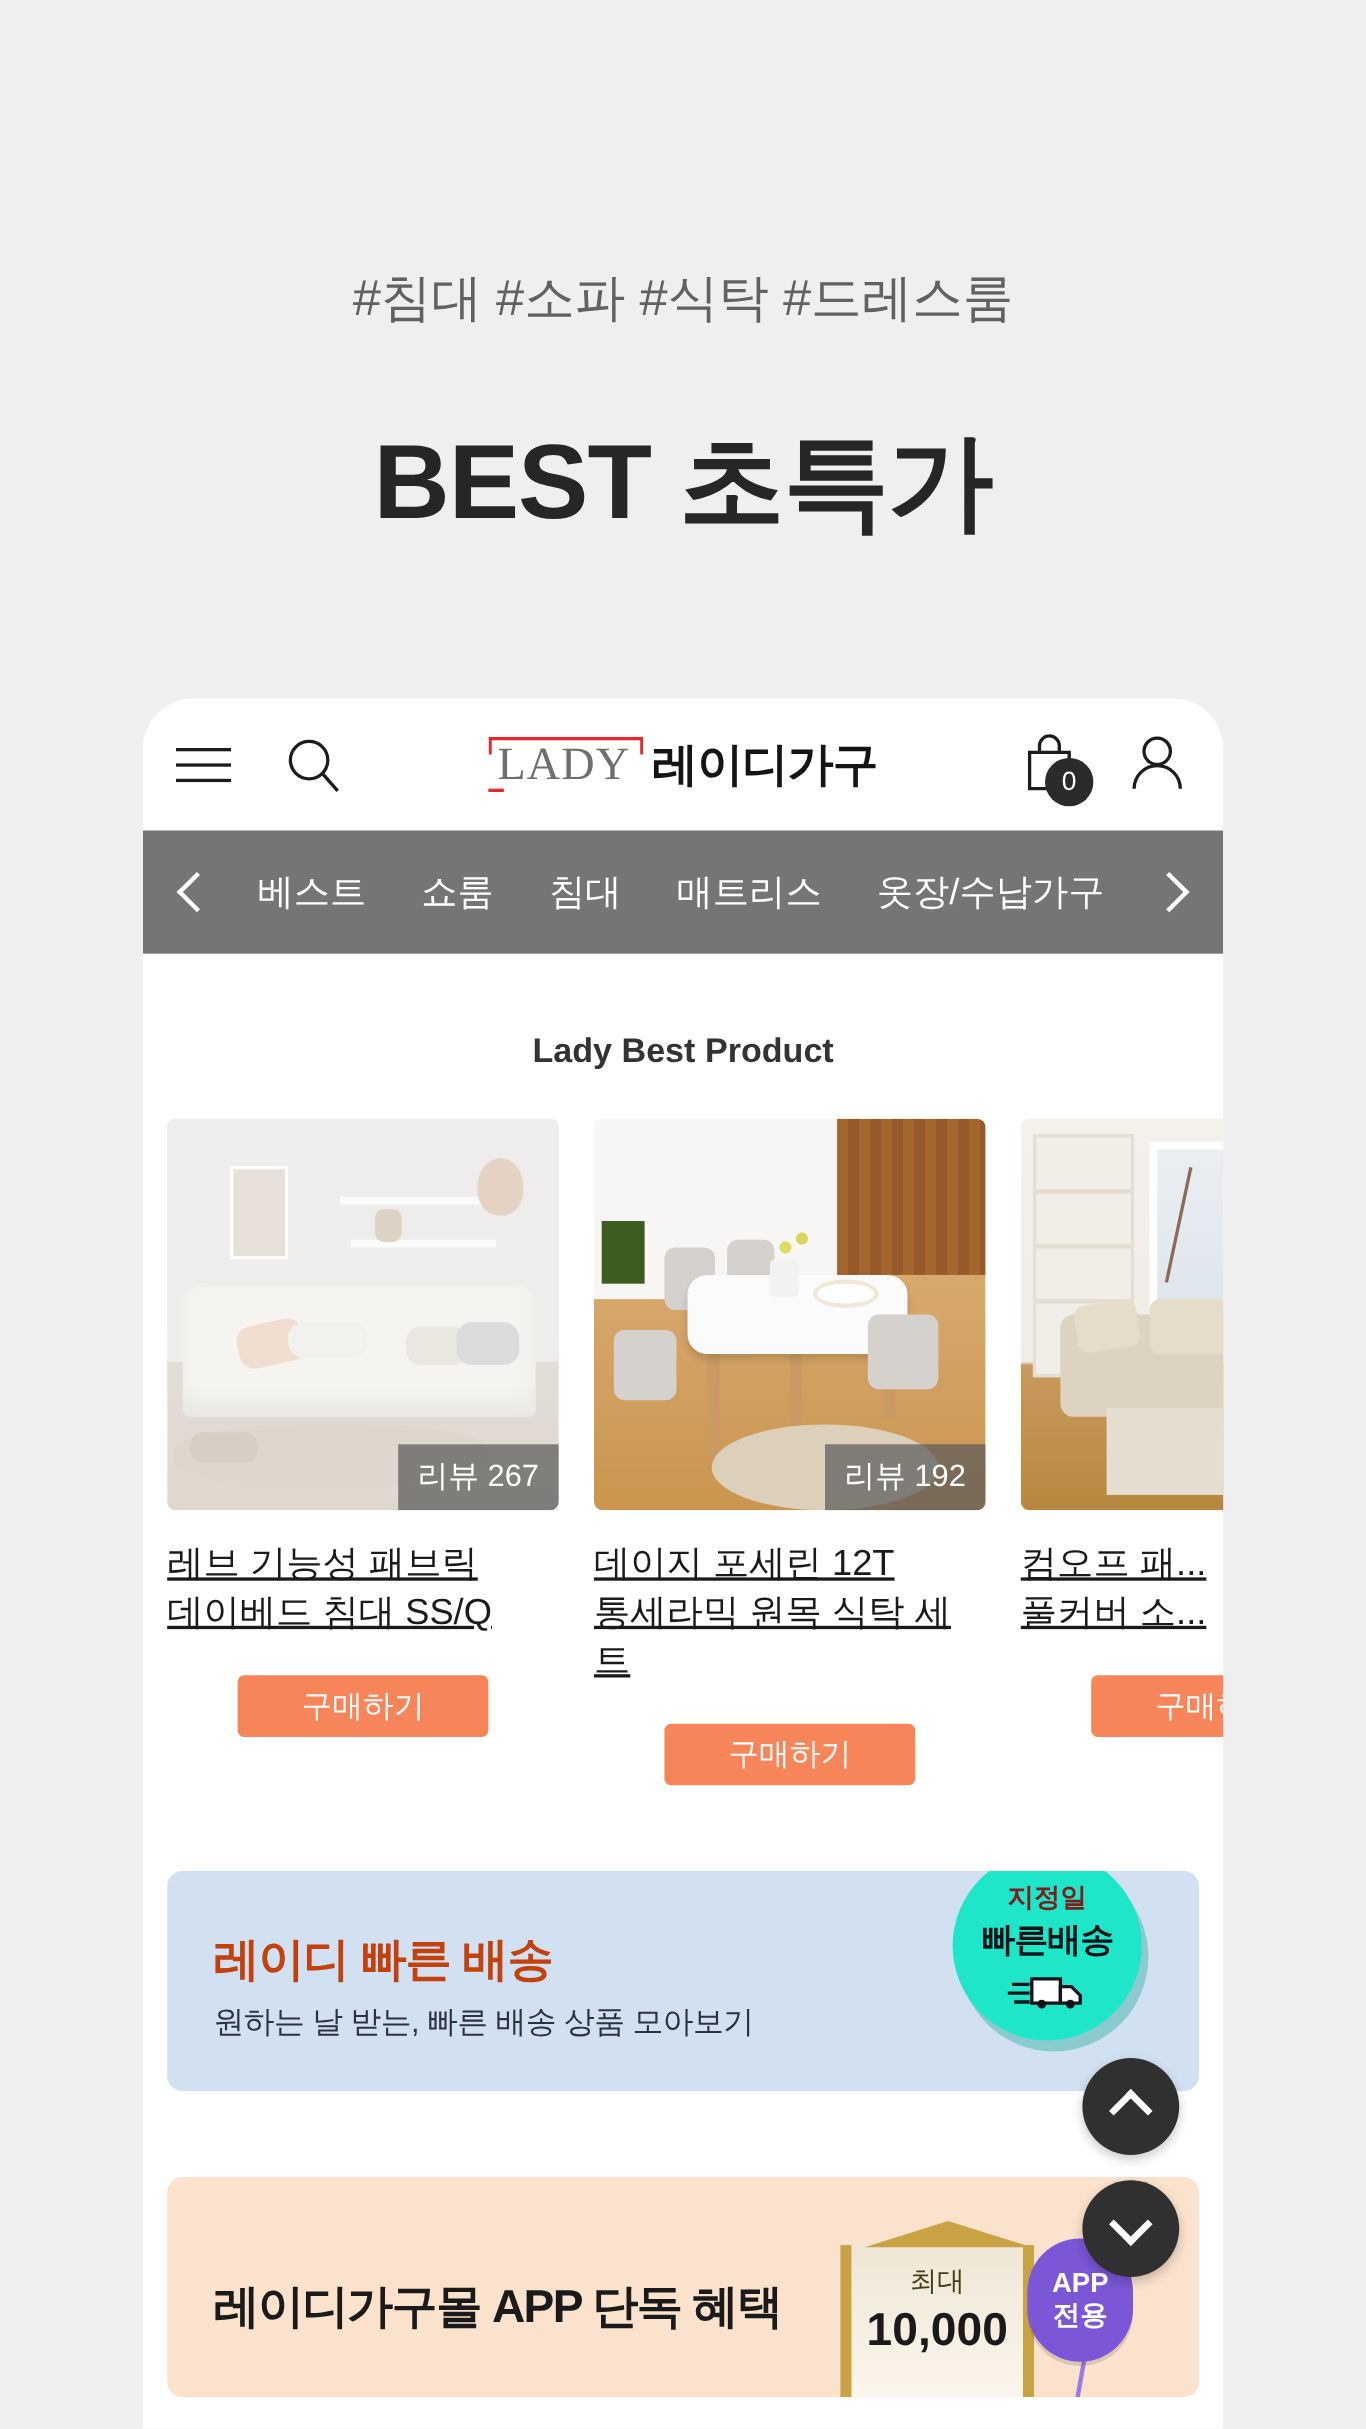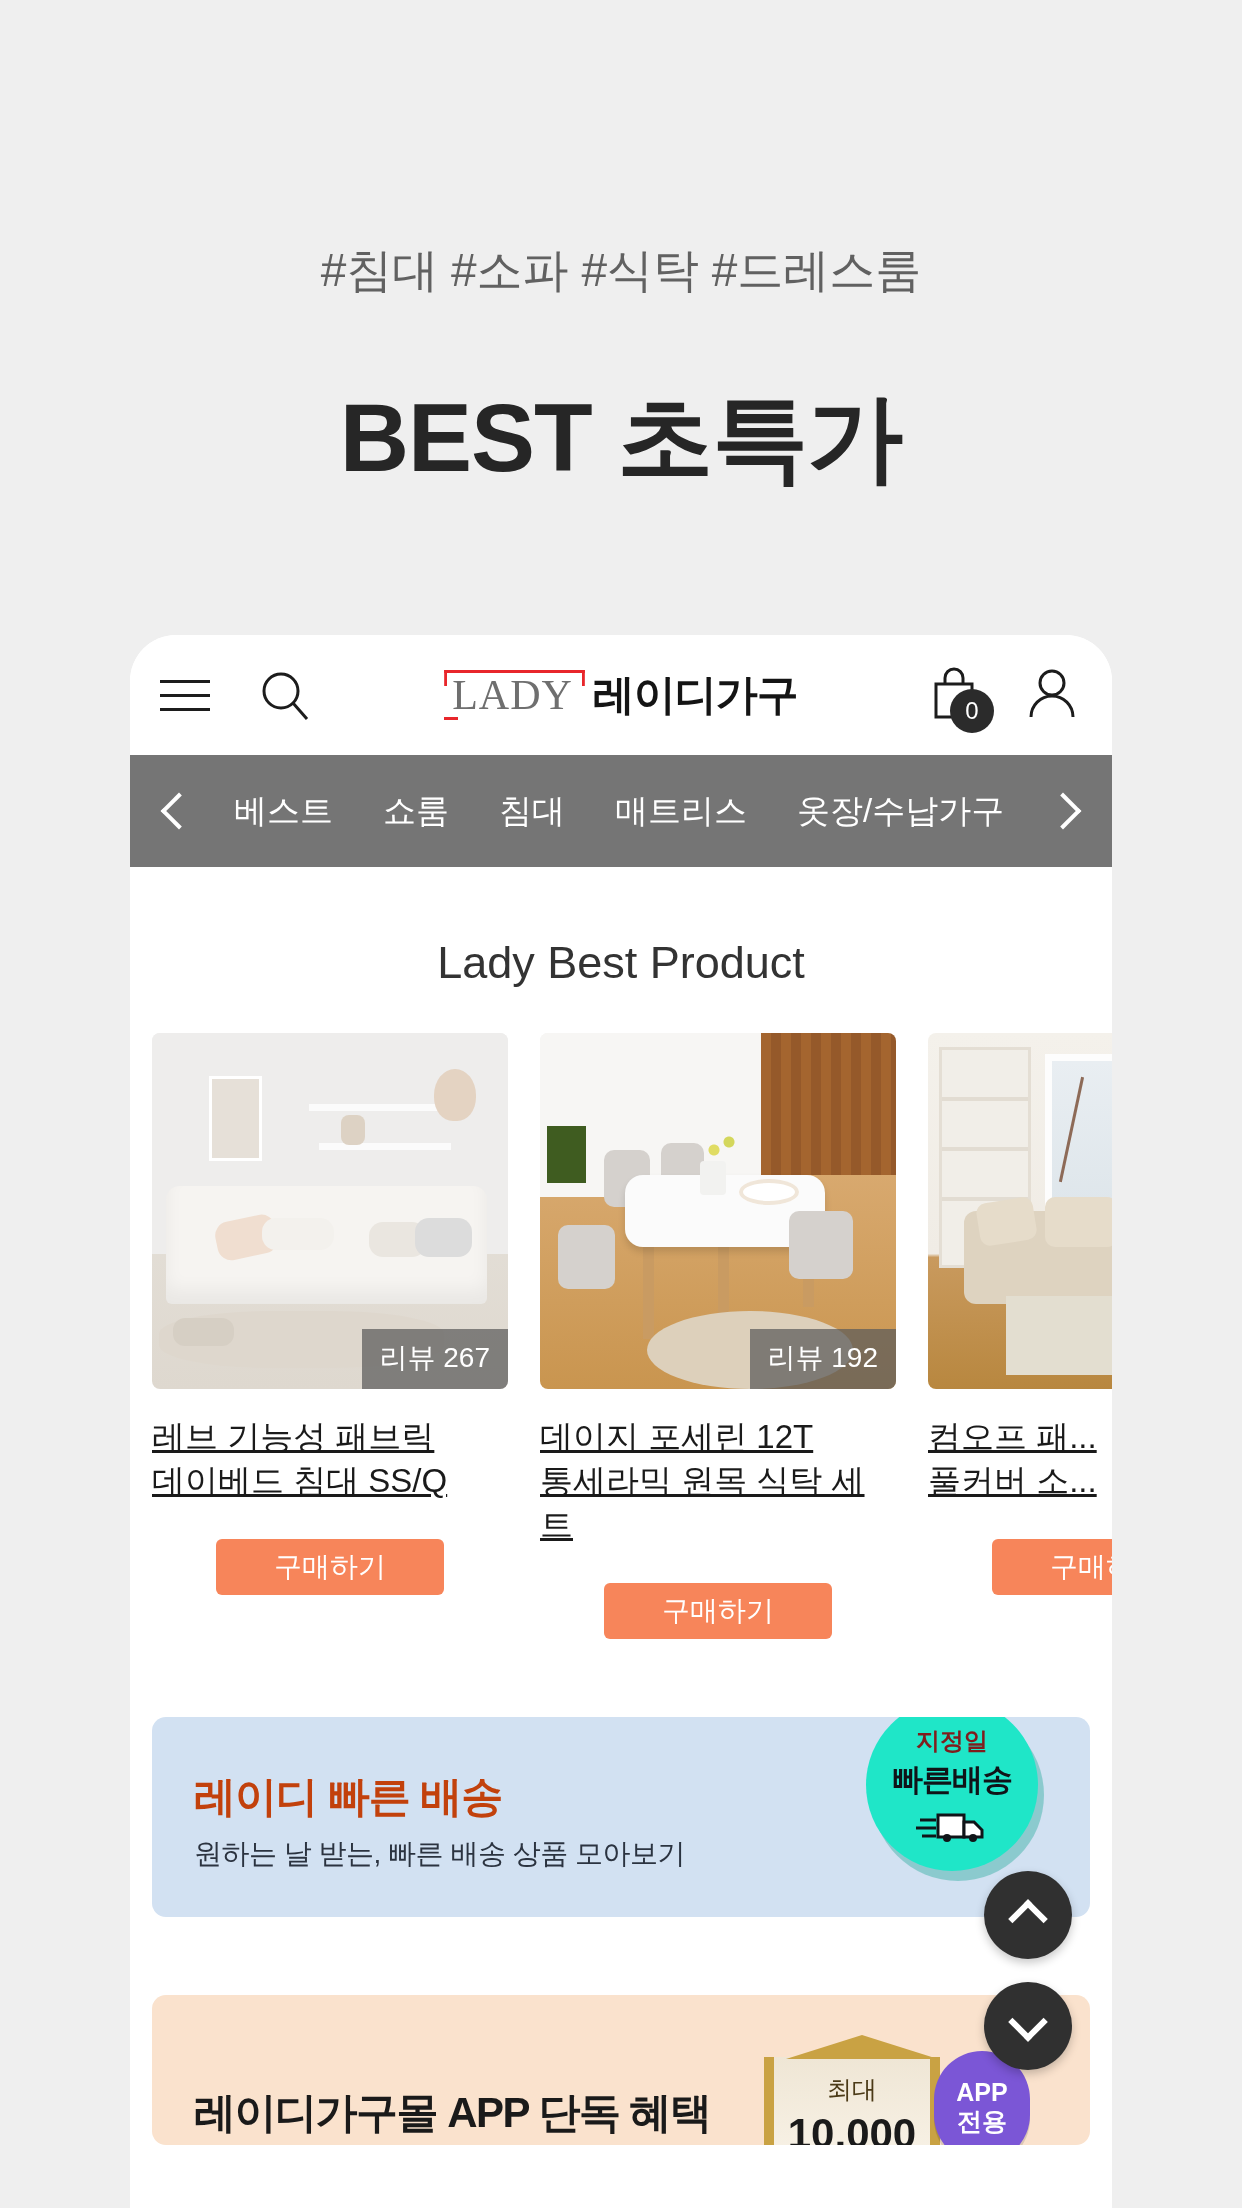--- a/index.html
+++ b/index.html
@@ -89,21 +89,21 @@
   .cat-item {
     color: #ffffff; font-size: 33px; white-space: nowrap; font-weight: 400;
   }
   .chev { width: 26px; height: 26px; border-style: solid; border-color: #fff;
           border-width: 0 0 4px 4px; }
   .chev.left { transform: rotate(45deg); }
   .chev.right { transform: rotate(-135deg); }
 
   
   .section-title {
-    text-align: center; font-size: 45px; color: #333; font-weight: 400;
+    text-align: center; font-size: 31px; color: #333; font-weight: 700;
     padding: 70px 0 44px;
   }
   .cards { display: flex; gap: 32px; padding-left: 22px; }
   .card { flex: 0 0 356px; }
   .card-img {
     position: relative; width: 356px; height: 356px; border-radius: 8px;
     overflow: hidden;
   }
   .review-badge {
     position: absolute; right: 0; bottom: 0;
@@ -192,21 +192,21 @@
     position: absolute; right: 52px; top: -18px;
     width: 172px; height: 172px; border-radius: 50%;
     background: #1fe6c8; display: flex; flex-direction: column;
     align-items: center; justify-content: center; gap: 2px;
     box-shadow: 6px 10px 0 rgba(10,160,140,.35);
   }
   .fast-badge .fb1 { font-size: 24px; font-weight: 700; color: #7f1d1d; }
   .fast-badge .fb2 { font-size: 31px; font-weight: 700; color: #101418; letter-spacing: -1px; }
   .truck { margin-top: 4px; }
 
-  .banner-app { background: #fae2cd; height: 150px; }
+  .banner-app { background: #fae2cd; height: 200px; }
   .app-title {
     position: absolute; left: 42px; top: 90px;
     font-size: 42px; font-weight: 700; color: #1a1a1a; letter-spacing: -1.5px;
   }
   .coupon {
     position: absolute; right: 150px; top: 62px; width: 176px; height: 140px;
     background: linear-gradient(#efe6d5,#fbf6ec);
     border-left: 10px solid #c9a243; border-right: 10px solid #c9a243;
     display: flex; flex-direction: column; align-items: center; padding-top: 16px;
   }

